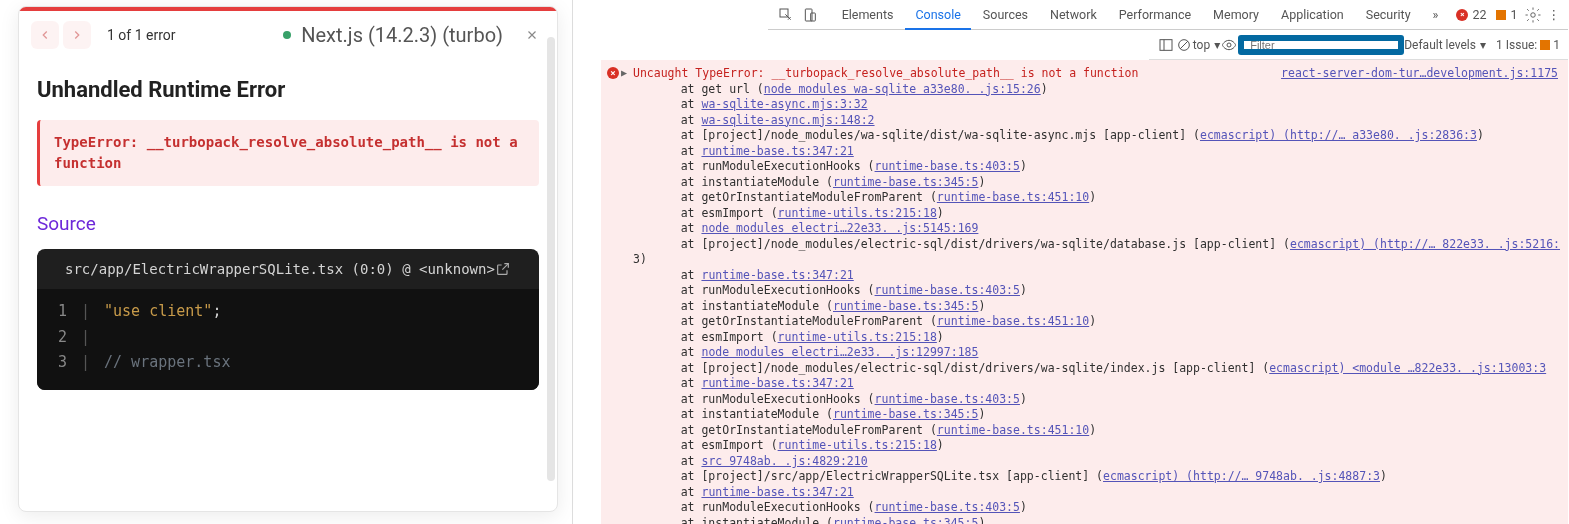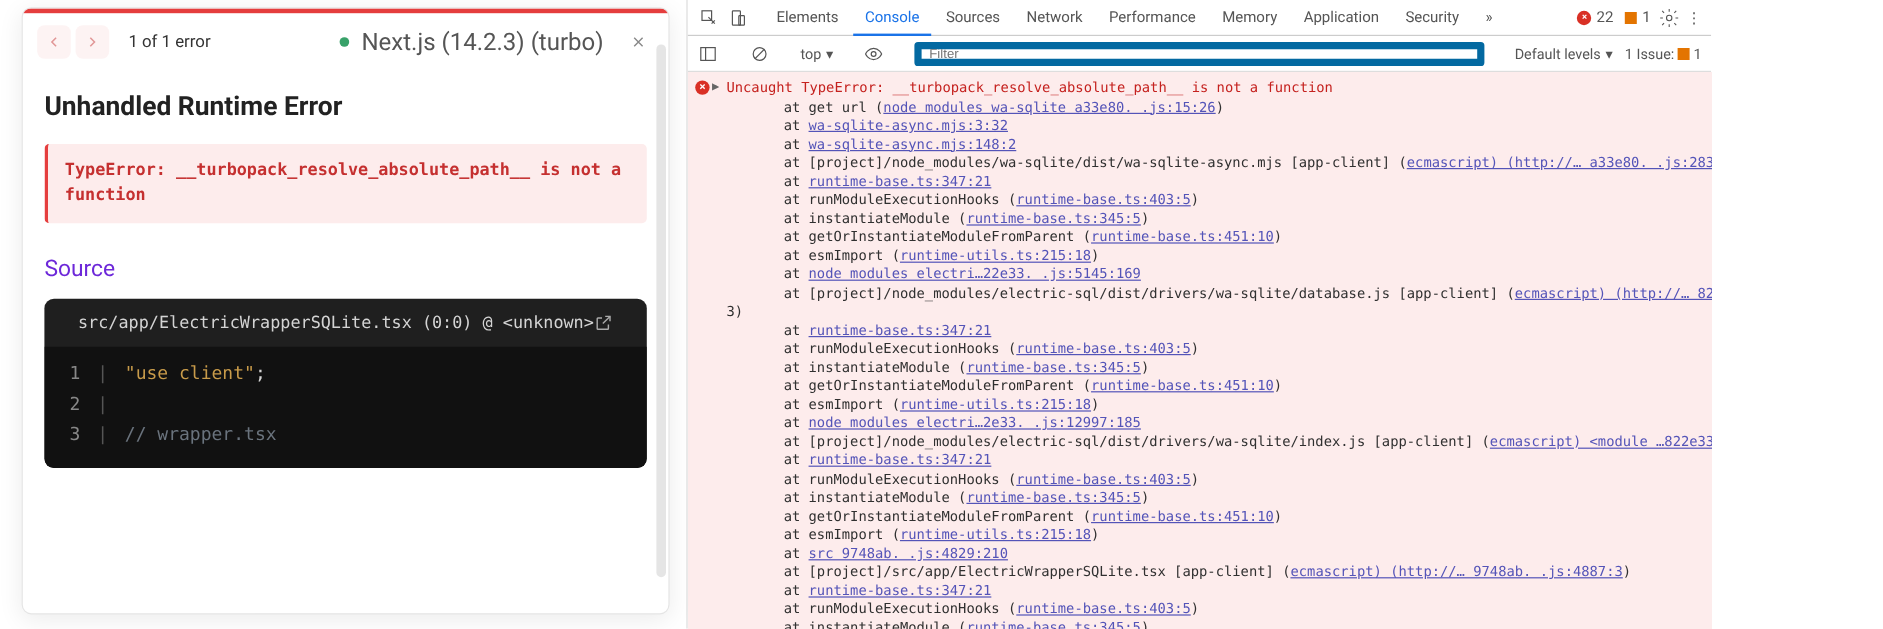--- a/index.html
+++ b/index.html
@@ -28,30 +28,30 @@
 .code-top { display:flex; align-items:center; justify-content:space-between; padding: 12px 28px; color:#d4d4d4; font-family: ui-monospace, Menlo, Consolas, monospace; font-size:14px; }
 .ext-icon { width:16px; height:16px; }
 .ext-icon svg { width:16px; height:16px; stroke:#aaa; stroke-width:1.8; fill:none; }
 .code-body { background:#111; padding: 10px 12px 14px 12px; font-family: ui-monospace, Menlo, Consolas, monospace; font-size:15px; color:#888; }
 .code-row { display:flex; gap:14px; line-height:1.7; }
 .ln { width: 18px; text-align:right; color:#888; }
 .sep { color:#555; }
 .tok-str { color:#c89b4a; }
 .tok-punct { color:#d4d4d4; }
 .tok-cmt { color:#6a737d; }
-.right-pane { width: 854px; height:100%; border-left:1px solid #ddd; display:flex; flex-direction:column; overflow:hidden; }
+.right-pane { width: 996px; height:100%; border-left:1px solid #ddd; display:flex; flex-direction:column; overflow:hidden;align-items:flex-end; }
 .dev-tabs { display:flex; align-items:center; border-bottom:1px solid #ccc; height: 30px; padding: 0 4px 0 6px; font-size: 12.5px; color:#555; gap: 2px; }
 .dt-icons { display:flex; gap:8px; padding:0 12px 0 4px; }
 .dt-tab { padding: 0 10px; height:100%; display:flex; align-items:center; cursor:pointer; white-space: nowrap; }
 .dt-tab.active { color:#1a73e8; border-bottom:2px solid #1a73e8; margin-bottom:-1px; }
 .dt-spacer { flex:1; }
 .dt-badge { display:flex; align-items:center; gap:4px; padding:0 4px; }
 .dt-badge .dot-err { width:12px; height:12px; border-radius:50%; background:#d93025; color:#fff; font-size:8px; display:flex; align-items:center; justify-content:center; font-weight:700; }
 .dt-badge .sq-warn { width:10px; height:10px; background:#e37400; }
-.dev-toolbar { display:flex; align-items:center; border-bottom:1px solid #ddd; height: 30px; padding: 0 8px; font-size:12px; gap:25px; color:#555; }
+.dev-toolbar { display:flex; align-items:center; border-bottom:1px solid #ddd; height: 30px; padding: 0 8px; font-size:12px; gap:0; color:#555; }
 .tb-icon { width:18px; height:18px; display:flex; align-items:center; justify-content:center; }
 .tb-sel { display:flex; align-items:center; gap:4px; }
 .tb-input { flex:1; border:6px solid #0369a1; border-radius:3px; height:20px; padding:0 6px; font-size:11px; }
 .tb-right { display:flex; align-items:center; gap:10px; }
 .console { flex:1; overflow:auto; background:#fdecec; font-family: ui-monospace, Menlo, Consolas, monospace; font-size:11.5px; line-height:1.35; color:#303030; padding: 4px 0 10px 0; }
 .con-msg { position:relative; padding: 2px 8px 2px 32px; }
 .con-err-icon { position:absolute; left:6px; top:3px; width:12px; height:12px; border-radius:50%; background:#d93025; color:#fff; display:flex; align-items:center; justify-content:center; font-size:9px; font-weight:700; }
 .con-expand { position:absolute; left:20px; top:2px; color:#666; font-size:10px; }
 .con-src-link { position:absolute; right:10px; top:2px; color:#5454b8; text-decoration: underline; }
 .con-title { color:#c5221f; }
@@ -208,20 +208,21 @@
             <span>▾</span>
           </span>
       <span><span>1 Issue:</span> <span class="sq-warn" style="display:inline-block;width:10px;height:10px;background:#e37400;vertical-align:middle;"></span> <span>1</span></span>
     </div>
   </div>
 
   <div class="console" id="console-out">
         <div class="con-msg">
           <span class="con-err-icon">×</span>
           <span class="con-expand">▶</span>
+          <span class="con-src-link">react-server-dom-tur…development.js:1175</span>
           <div class="con-title">Uncaught TypeError: __turbopack_resolve_absolute_path__ is not a function</div>
           <div class="con-at"><span class="pre">    at get url (</span><span class="link">node modules wa-sqlite a33e80. .js:15:26</span><span class="paren">)</span></div>
           <div class="con-at"><span class="pre">    at </span><span class="link">wa-sqlite-async.mjs:3:32</span></div>
           <div class="con-at"><span class="pre">    at </span><span class="link">wa-sqlite-async.mjs:148:2</span></div>
           <div class="con-at"><span class="pre">    at [project]/node_modules/wa-sqlite/dist/wa-sqlite-async.mjs [app-client] (</span><span class="link">ecmascript) (http://… a33e80. .js:2836:3</span><span class="paren">)</span></div>
           <div class="con-at"><span class="pre">    at </span><span class="link">runtime-base.ts:347:21</span></div>
           <div class="con-at"><span class="pre">    at runModuleExecutionHooks (</span><span class="link">runtime-base.ts:403:5</span><span class="paren">)</span></div>
           <div class="con-at"><span class="pre">    at instantiateModule (</span><span class="link">runtime-base.ts:345:5</span><span class="paren">)</span></div>
           <div class="con-at"><span class="pre">    at getOrInstantiateModuleFromParent (</span><span class="link">runtime-base.ts:451:10</span><span class="paren">)</span></div>
           <div class="con-at"><span class="pre">    at esmImport (</span><span class="link">runtime-utils.ts:215:18</span><span class="paren">)</span></div>

